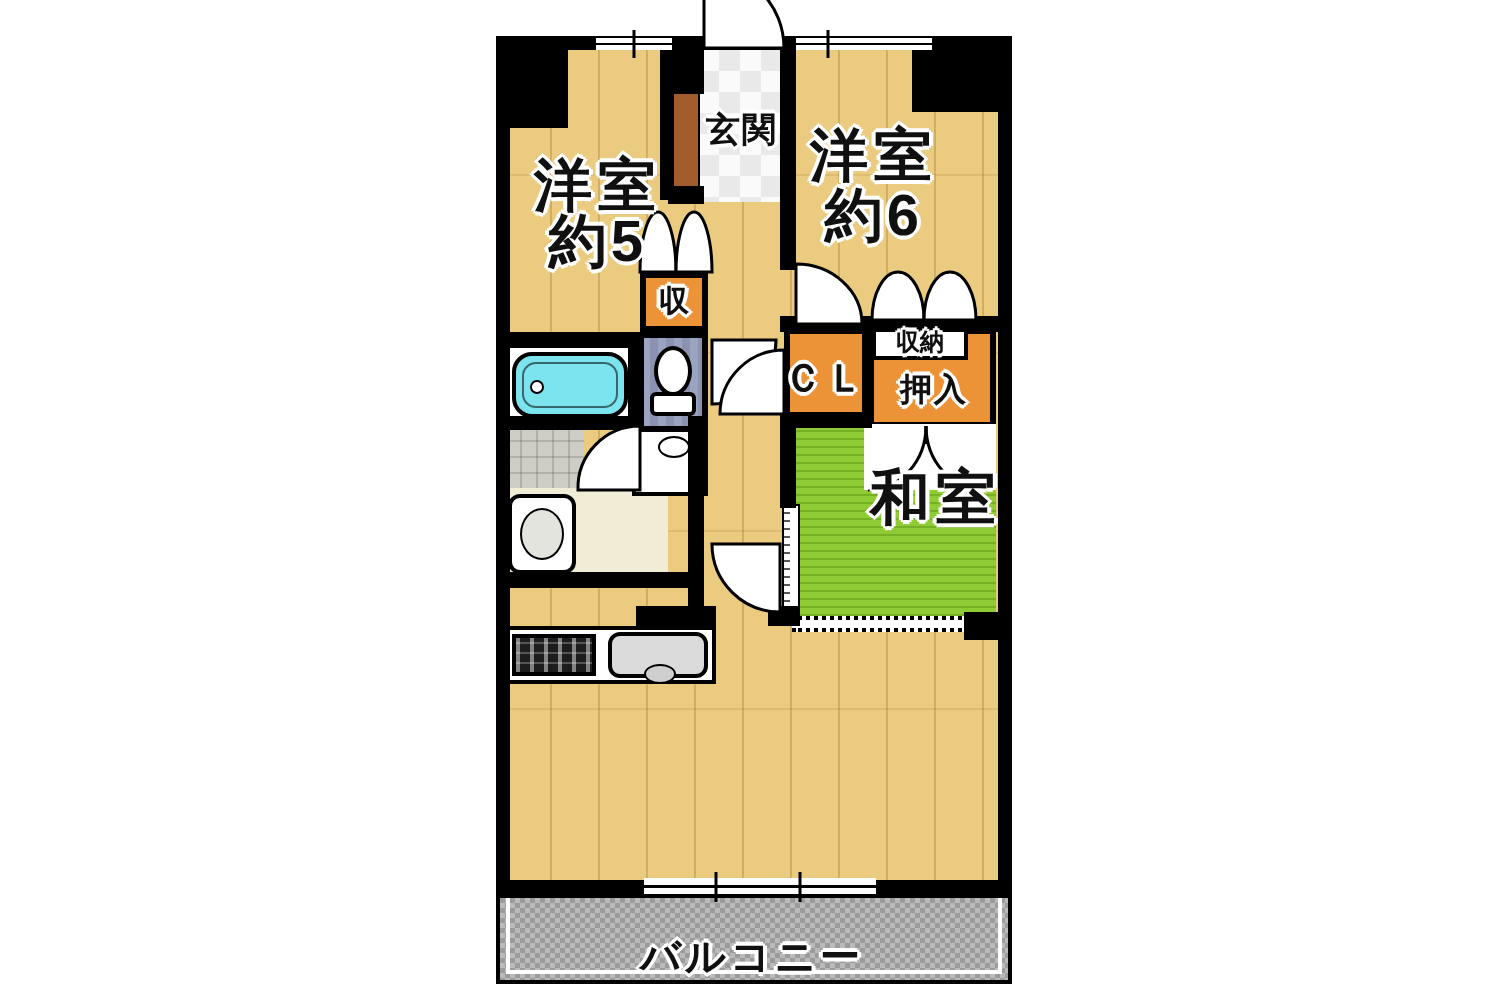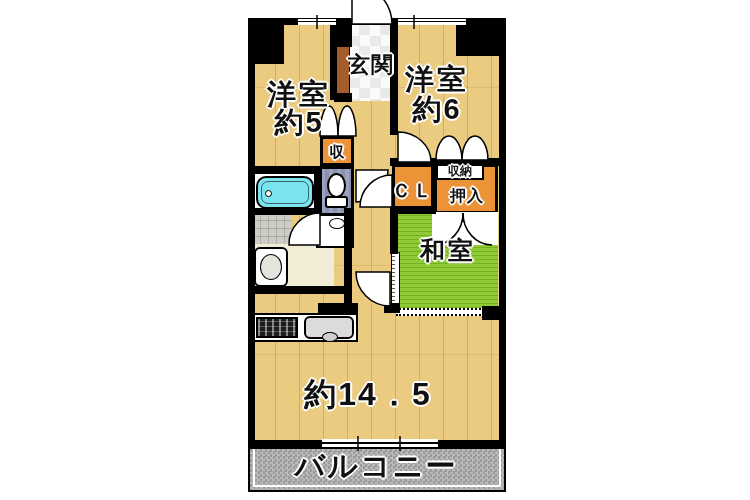--- a/index.html
+++ b/index.html
@@ -139,22 +139,21 @@
     <line x1="317" y1="15" x2="317" y2="29" stroke="#000" stroke-width="1.5"></line>
     <line x1="414" y1="15" x2="414" y2="29" stroke="#000" stroke-width="1.5"></line>
     <line x1="358" y1="436" x2="358" y2="451" stroke="#000" stroke-width="1.5"></line>
     <line x1="400" y1="436" x2="400" y2="451" stroke="#000" stroke-width="1.5"></line>
   </svg>
 
   <div class="olabel" style="left:299px;top:94px;font-size:29px;letter-spacing:3px;">洋室</div>
   <div class="olabel" style="left:299px;top:122px;font-size:29px;letter-spacing:2px;">約5</div>
   <div class="olabel" style="left:437px;top:79px;font-size:29px;letter-spacing:3px;">洋室</div>
   <div class="olabel" style="left:437px;top:109px;font-size:29px;letter-spacing:2px;">約6</div>
-  <div class="olabel" style="left:371px;top:65px;font-size:22px;letter-spacing:1px;">玄関</div>
+  <div class="olabel" style="left:371px;top:65px;font-size:17px;letter-spacing:1px;">玄関</div>
   <div class="olabel" style="left:337px;top:151px;font-size:15px;">収</div>
   <div class="olabel" style="left:413px;top:190px;font-size:19px;letter-spacing:2px;">ＣＬ</div>
   <div class="olabel" style="left:460px;top:171px;font-size:12px;">収納</div>
   <div class="olabel" style="left:467px;top:196px;font-size:16px;letter-spacing:1px;">押入</div>
-  <div class="olabel" style="left:448px;top:250px;font-size:25px;letter-spacing:3px;">和室</div>
-  <div class="olabel" style="left:368px;top:394px;font-size:32px;letter-spacing:2px;">約14．5</div>
-  <div class="olabel" style="left:376px;top:466px;font-size:30px;letter-spacing:2px;">バルコニー</div>
+  <div class="olabel" style="left:468px;top:250px;font-size:30px;letter-spacing:3px;">和室</div>
+  <div class="olabel" style="left:376px;top:479px;font-size:20px;letter-spacing:2px;">バルコニー</div>
 
 </div>
 
 </body></html>

